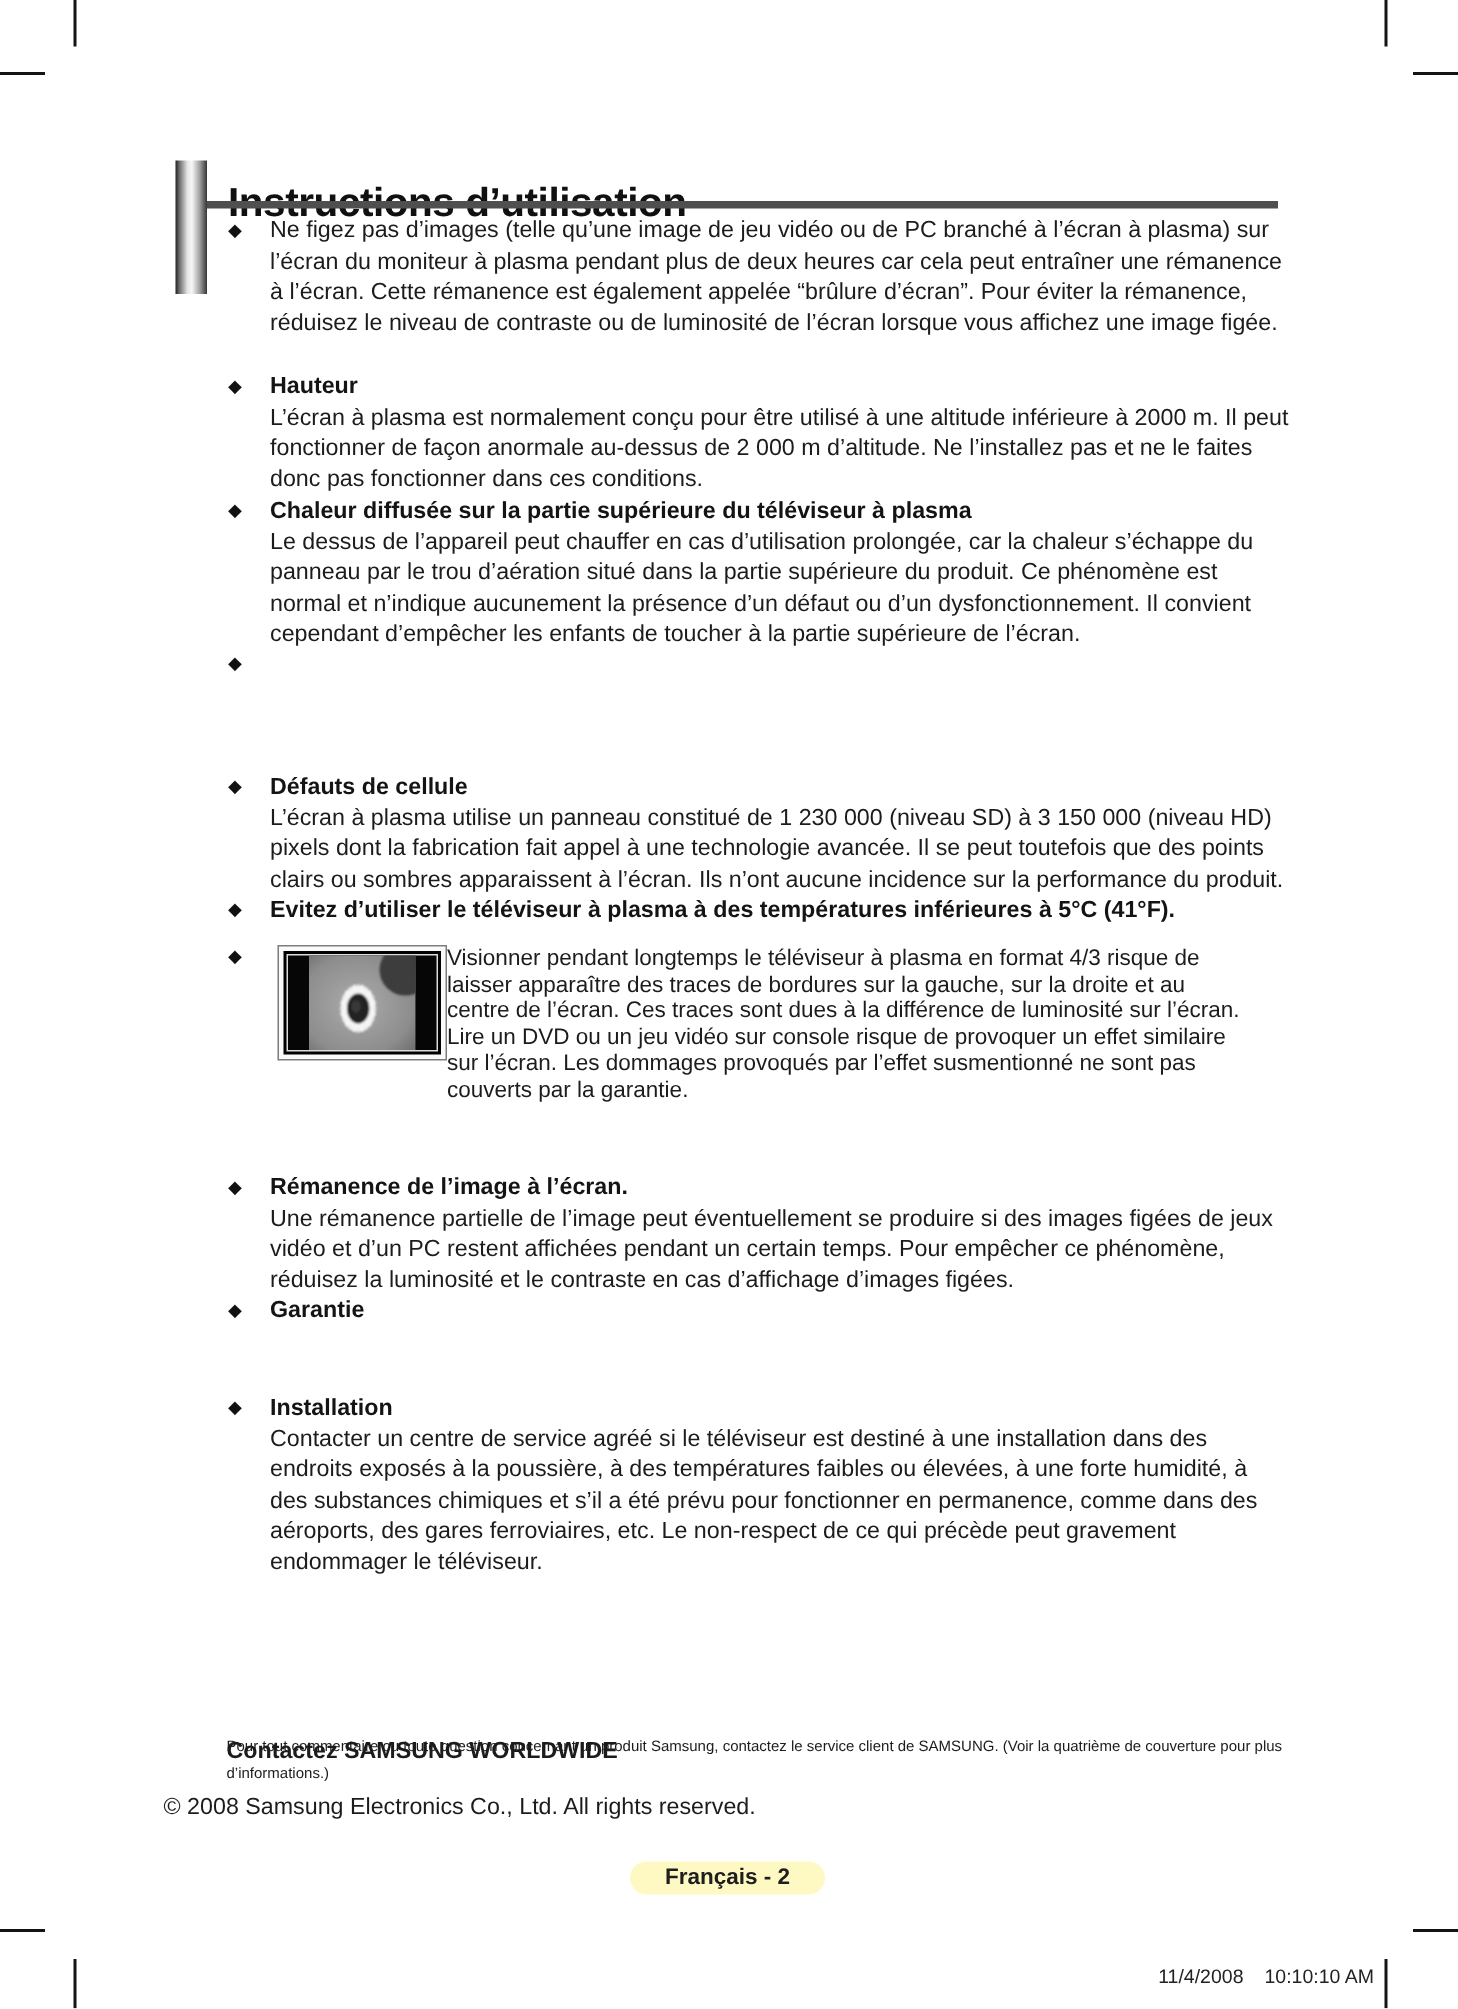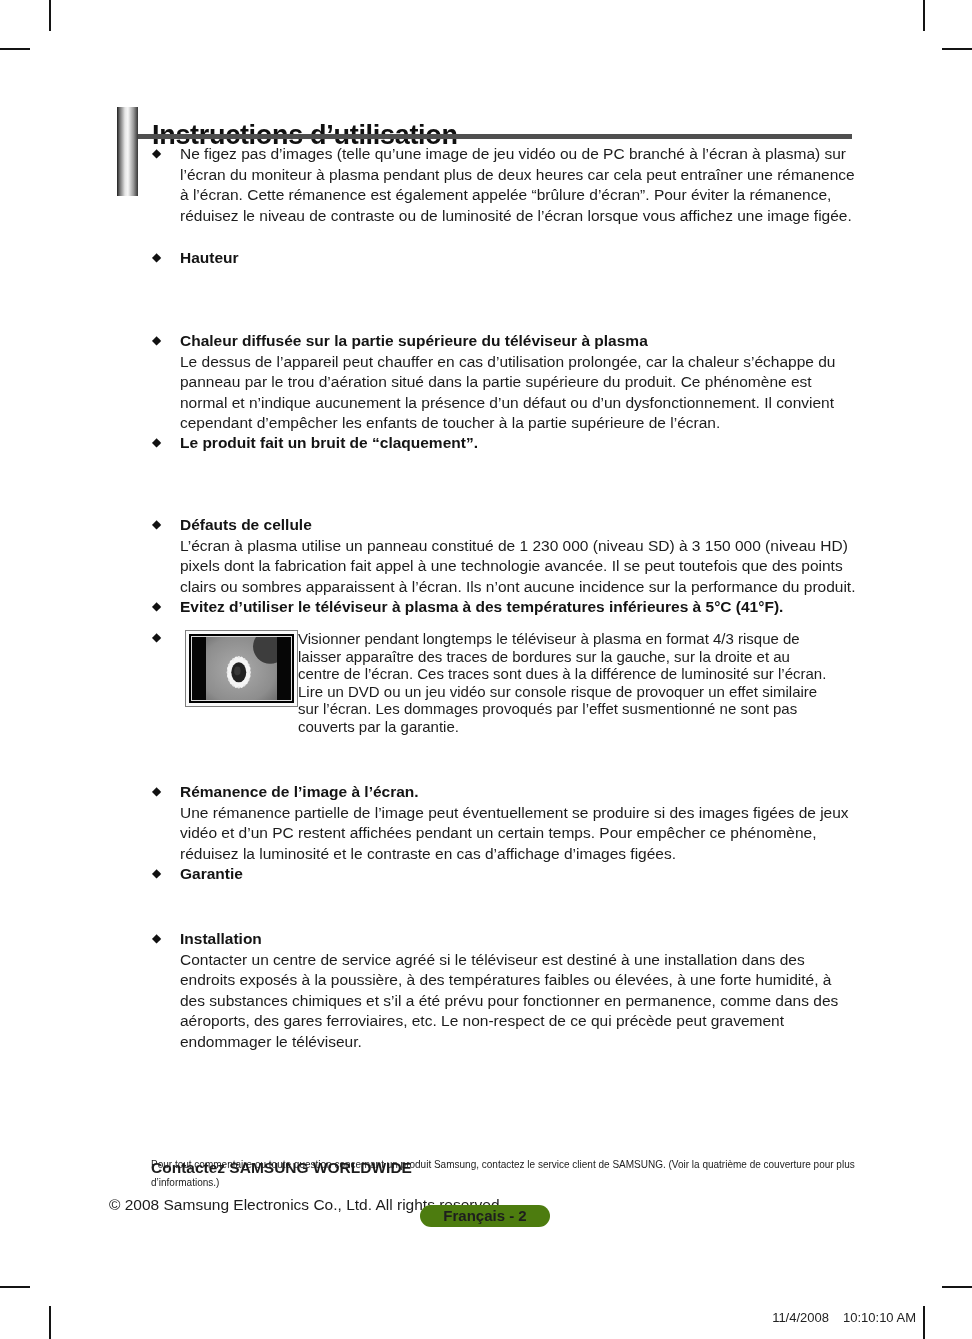--- a/index.html
+++ b/index.html
@@ -25,22 +25,22 @@
             background:#fafafa;padding:3px;}
   .tv-black{width:100%;height:100%;background:#000;padding:2px;box-sizing:border-box;}
   .tv-pic{width:100%;height:100%;border:1px solid #dcdcdc;background:#060606;
           display:flex;justify-content:center;box-sizing:border-box;}
   .tv-pic svg{height:100%;width:72%;display:block;}
   .caption{margin-left:20px;width:534px;font-size:15px;line-height:17.5px;}
   
   .contact-heading{position:absolute;left:151px;top:1159px;font-size:15.5px;font-weight:bold;margin:0;}
   .contact-body{position:absolute;left:151px;top:1156px;width:706px;font-size:10px;line-height:17.5px;margin:0;}
   .copyright{position:absolute;left:109px;top:1196px;font-size:15.5px;margin:0;}
-  .lang-badge{position:absolute;left:420px;top:1205px;width:130px;height:22px;border-radius:11px;
-      background:#4d7c0f;color:#1e1e1e;font-size:15px;font-weight:bold;text-align:center;line-height:22px;}
+  .lang-badge{position:absolute;left:420px;top:1241px;width:130px;height:22px;border-radius:11px;
+      background:#fef9c3;color:#1e1e1e;font-size:15px;font-weight:bold;text-align:center;line-height:22px;}
   .print-left{position:absolute;left:71px;top:1348px;font-size:13px;color:#222;}
   .print-right{position:absolute;right:56px;top:1310px;font-size:13px;color:#222;}
   .gap{display:inline-block;width:14px;}
 </style>
 </head>
 <body>
 
 <div class="page">
 
   <div class="mark" style="left:49px;top:0;width:2px;height:31px;"></div>
@@ -60,35 +60,35 @@
     <span class="diamond">◆</span>
     <div class="it">
       <p>Ne figez pas d’images (telle qu’une image de jeu vidéo ou de PC branché à l’écran à plasma) sur l’écran du moniteur à plasma pendant plus de deux heures car cela peut entraîner une rémanence à l’écran. Cette rémanence est également appelée “brûlure d’écran”. Pour éviter la rémanence, réduisez le niveau de contraste ou de luminosité de l’écran lorsque vous affichez une image figée.</p>
     </div>
   </section>
 
   <section class="item" style="top:248px;">
     <span class="diamond">◆</span>
     <div class="it">
       <h3>Hauteur</h3>
+      <p>L’écran à plasma est normalement conçu pour être utilisé à une altitude inférieure à 2000 m. Il peut fonctionner de façon anormale au-dessus de 2 000 m d’altitude. Ne l’installez pas et ne le faites donc pas fonctionner dans ces conditions.</p>
     </div>
   </section>
 
   <section class="item" style="top:331px;">
     <span class="diamond">◆</span>
     <div class="it">
       <h3>Chaleur diffusée sur la partie supérieure du téléviseur à plasma</h3>
       <p>Le dessus de l’appareil peut chauffer en cas d’utilisation prolongée, car la chaleur s’échappe du panneau par le trou d’aération situé dans la partie supérieure du produit. Ce phénomène est normal et n’indique aucunement la présence d’un défaut ou d’un dysfonctionnement. Il convient cependant d’empêcher les enfants de toucher à la partie supérieure de l’écran.</p>
     </div>
   </section>
 
   <section class="item" style="top:433px;">
     <span class="diamond">◆</span>
     <div class="it">
-      <h3>Le produit fait un bruit de “claquement”.</h3>
     </div>
   </section>
 
   <section class="item" style="top:515px;">
     <span class="diamond">◆</span>
     <div class="it">
       <h3>Défauts de cellule</h3>
       <p>L’écran à plasma utilise un panneau constitué de 1 230 000 (niveau SD) à 3 150 000 (niveau HD) pixels dont la fabrication fait appel à une technologie avancée. Il se peut toutefois que des points clairs ou sombres apparaissent à l’écran. Ils n’ont aucune incidence sur la performance du produit.</p>
     </div>
   </section>

